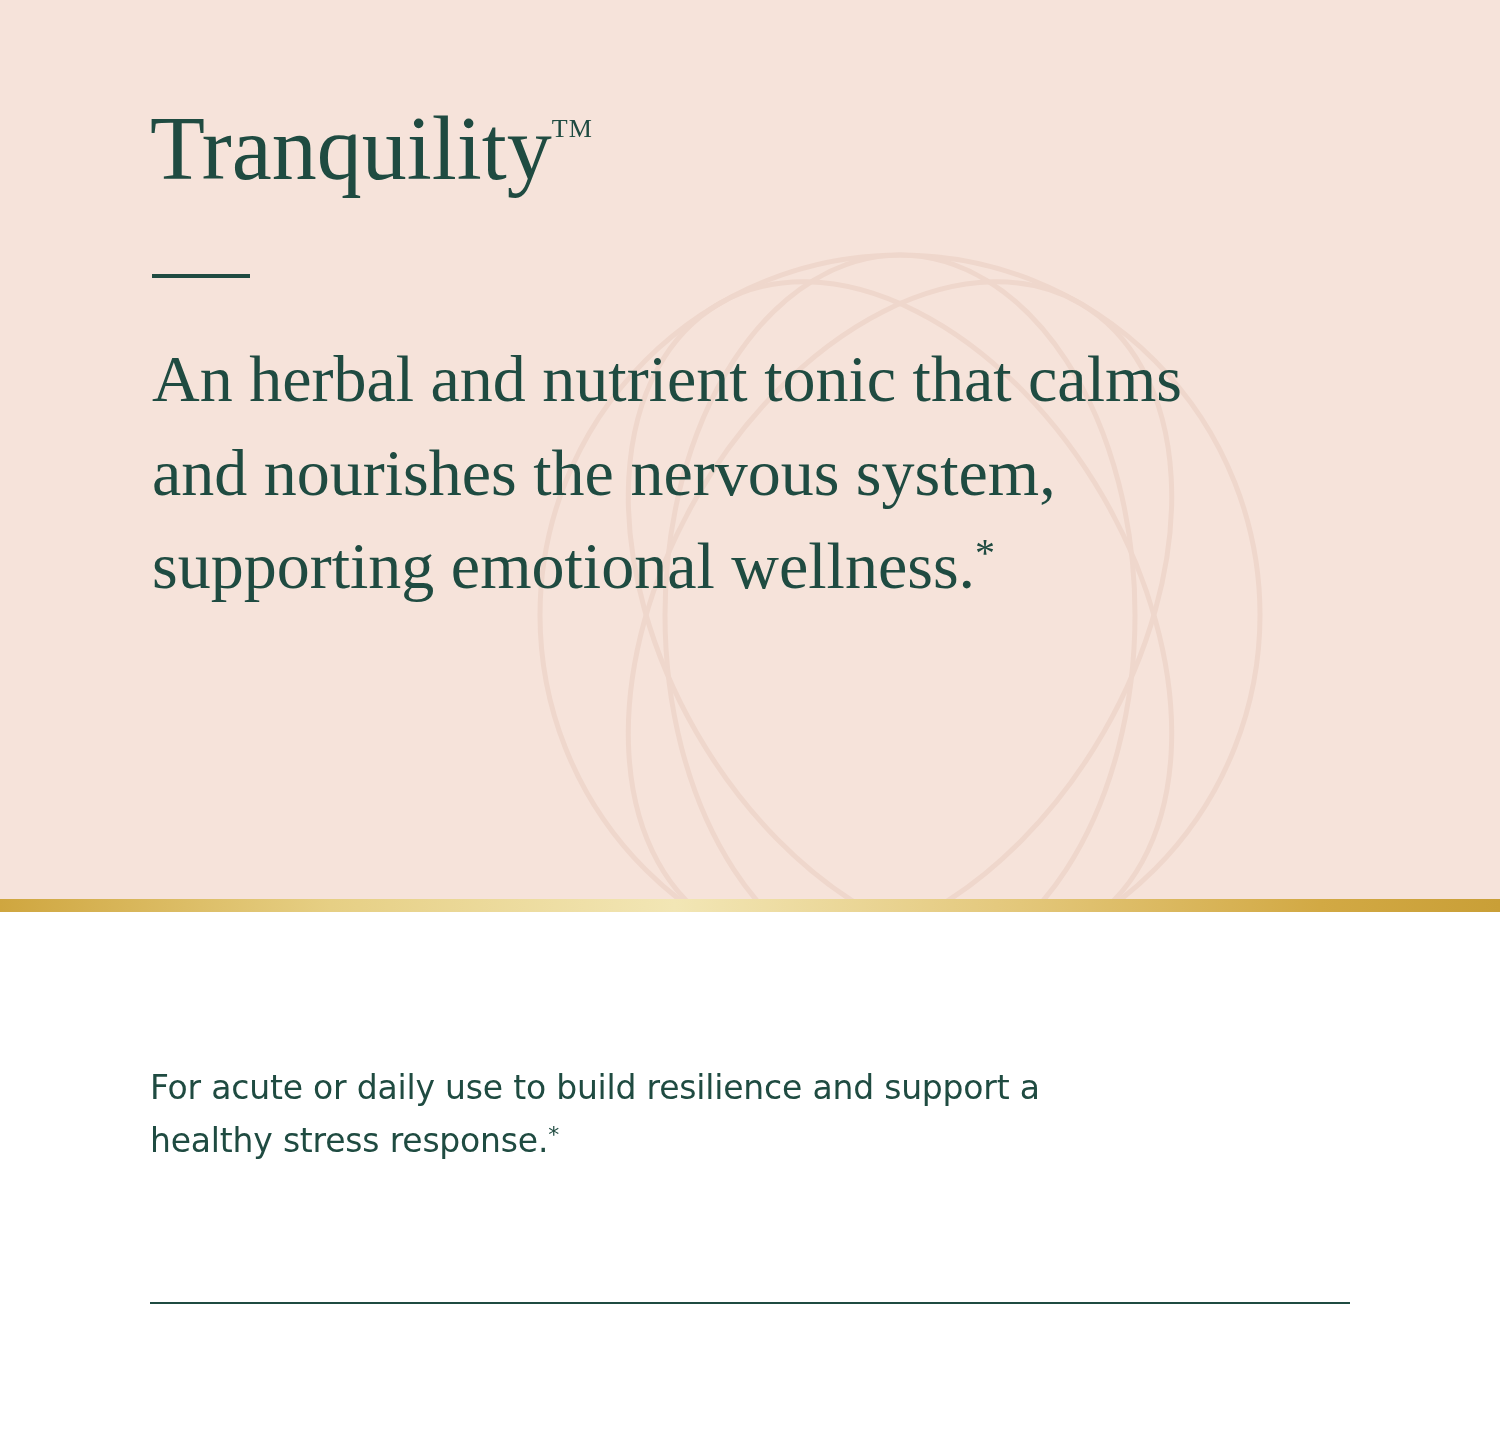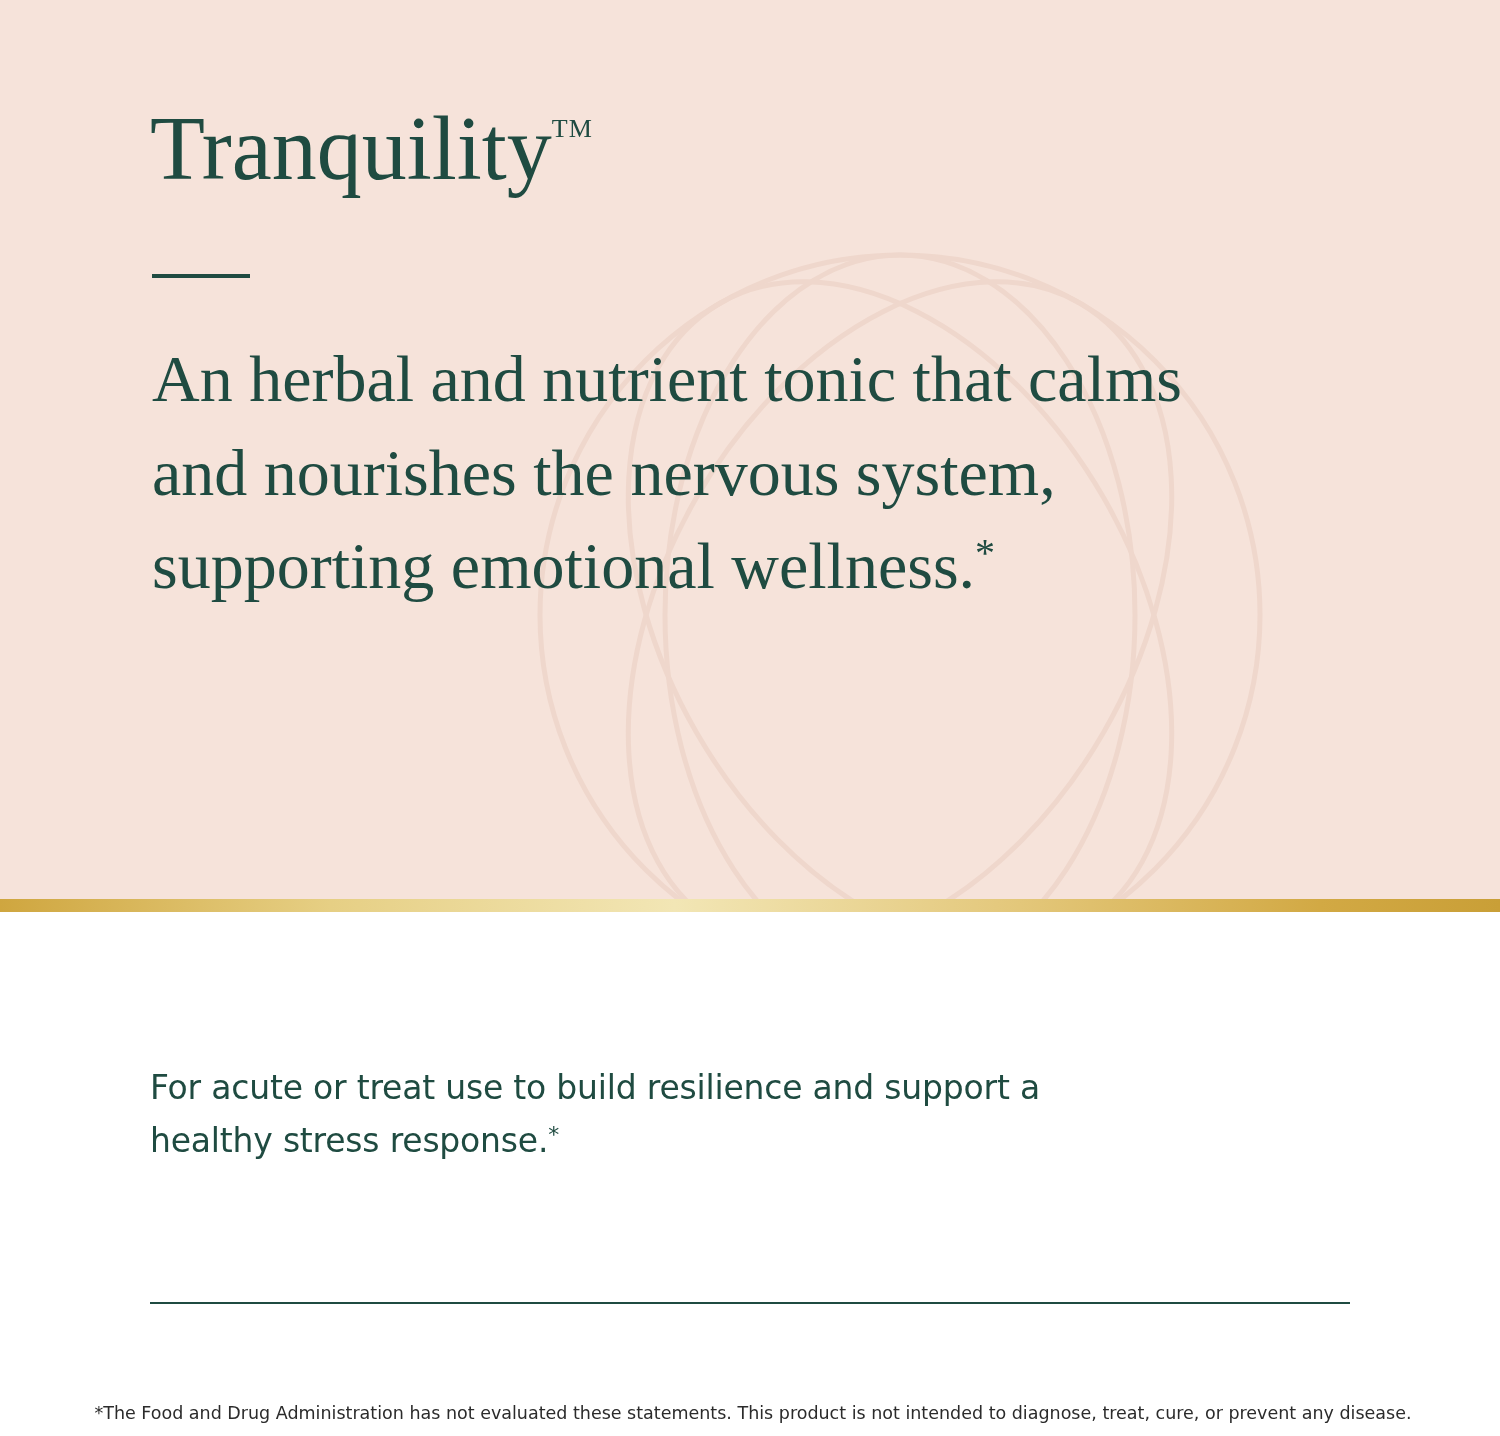--- a/index.html
+++ b/index.html
@@ -163,20 +163,19 @@
 
       <div class="title-rule"></div>
 
       <p class="hero-desc"><span>An herbal and nutrient tonic that calms and nourishes the nervous system, supporting emotional wellness.</span><span class="star">*</span></p>
     </div>
   </section>
 
   <div class="gold-bar"></div>
 
   <section class="lower">
-    <p class="usage-text"><span>For acute or treat use to build resilience and support a healthy stress response.</span><span class="star">*</span></p>
+    <p class="usage-text"><span>For acute or daily use to build resilience and support a healthy stress response.</span><span class="star">*</span></p>
 
     <div class="bottom-rule"></div>
 
-    <p class="disclaimer">*The Food and Drug Administration has not evaluated these statements. This product is not intended to diagnose, treat, cure, or prevent any disease.</p>
   </section>
 
 </div>
 
 </body></html>

